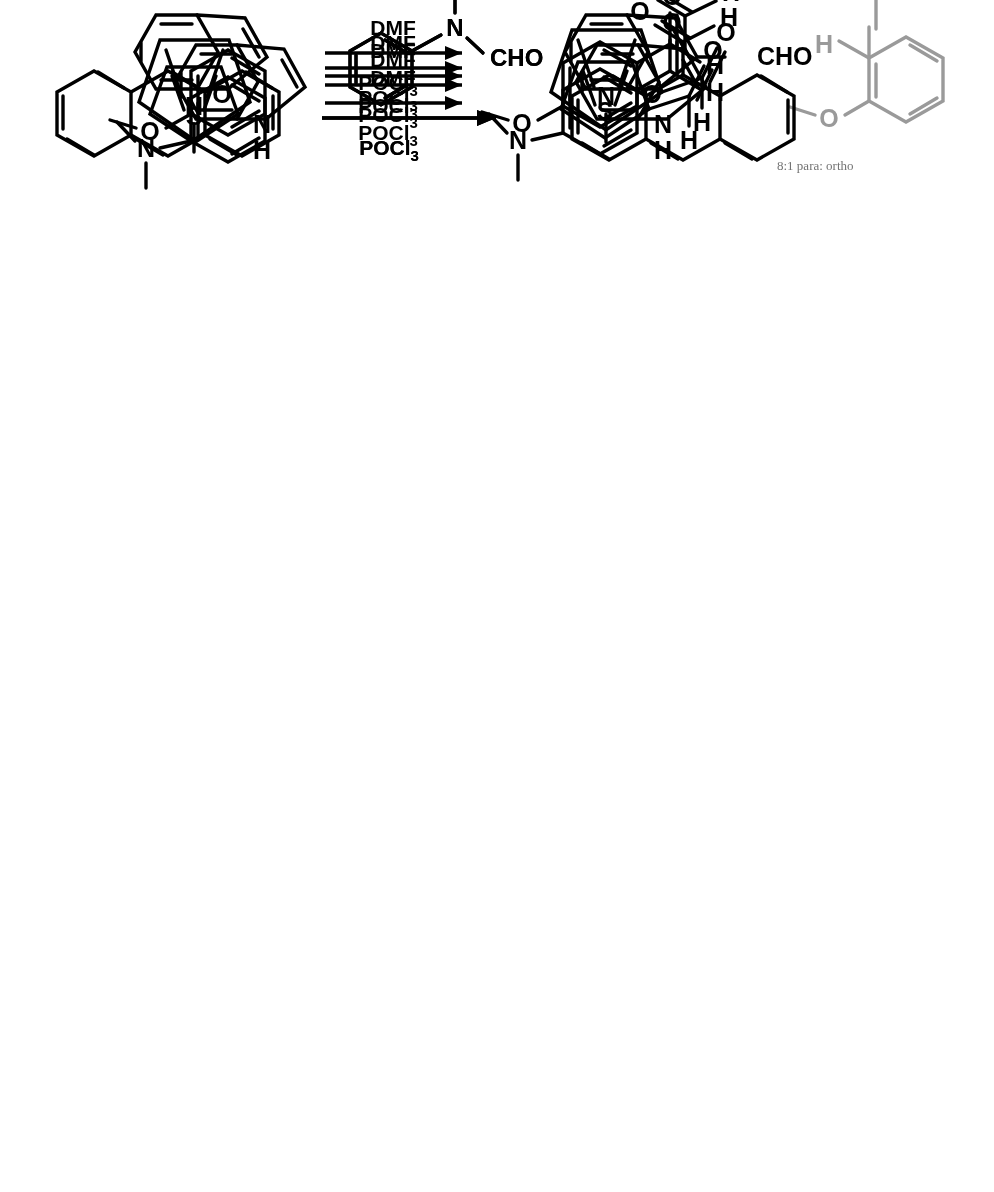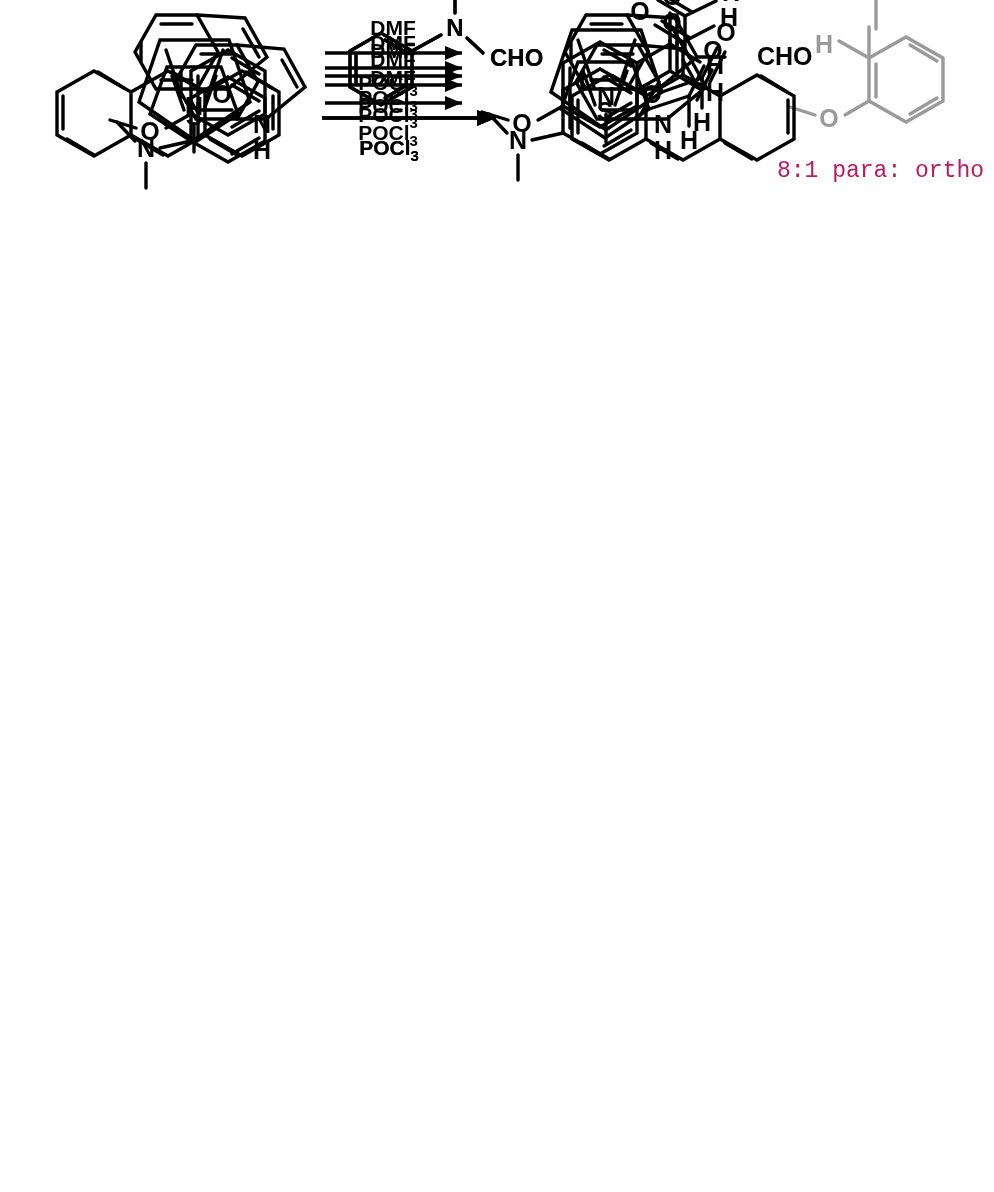--- a/index.html
+++ b/index.html
@@ -13,22 +13,22 @@
   .arrowline{stroke:#000;stroke-width:3.6;fill:none;}
   .atom{font-family:"Liberation Sans",sans-serif;font-weight:bold;
         font-size:25px;fill:#000;text-anchor:middle;dominant-baseline:middle;}
   .atom-sm{font-family:"Liberation Sans",sans-serif;font-weight:bold;
         font-size:24px;fill:#000;text-anchor:middle;dominant-baseline:middle;}
   .cond{font-family:"Liberation Sans",sans-serif;font-weight:bold;
         font-size:21px;fill:#000;text-anchor:middle;}
   .cond sub,.sub{font-size:15px;}
   .minor .bond,.minor .bond-thin{stroke:#9a9a9a;}
   .minor .atom,.minor .atom-sm{fill:#9a9a9a;}
-  .caption{position:absolute;font-size:23px;color:#be185d;
-           font-family:Liberation Mono, monospace;white-space:nowrap;}
+  .caption{position:absolute;font-size:13px;color:#737373;
+           font-family:Liberation Serif, serif;white-space:nowrap;}
 </style>
 </head>
 <body>
 
 <div class="scheme">
 
   <div class="row" style="left:0;top:0;">
     <svg width="994" height="190">
 
       <g>

